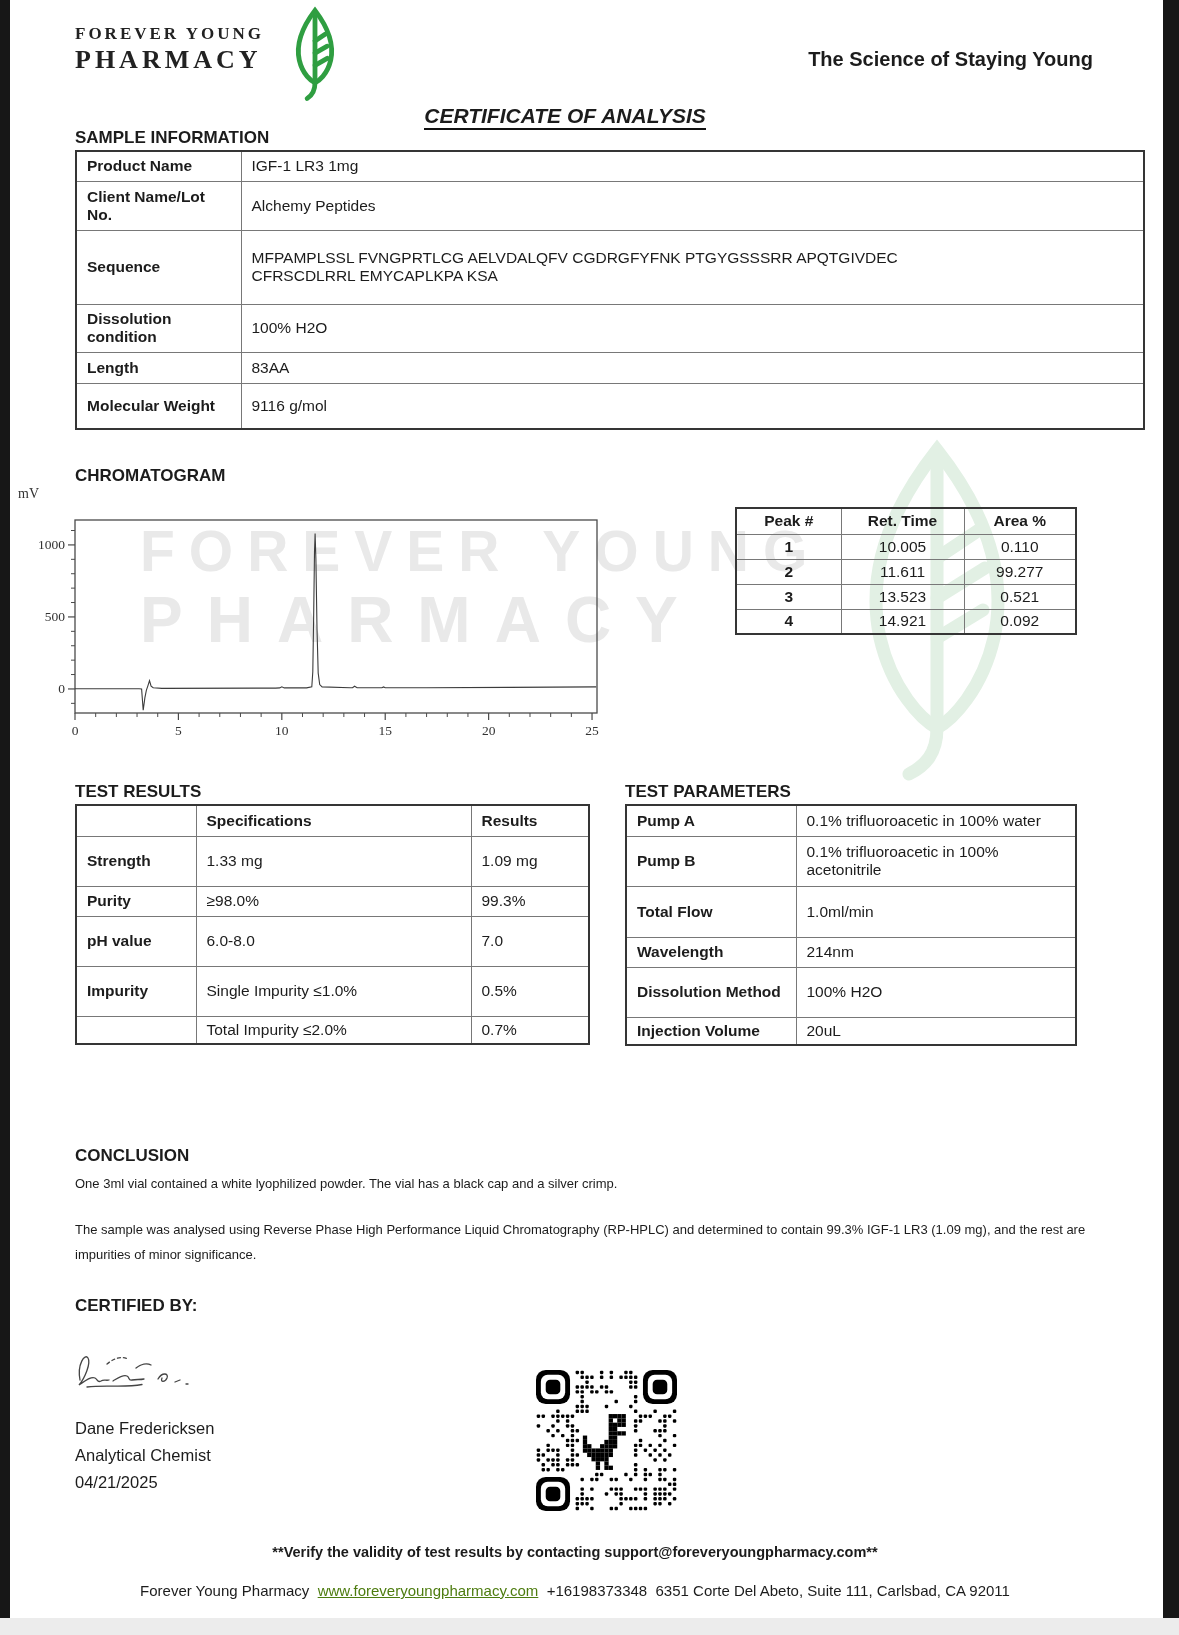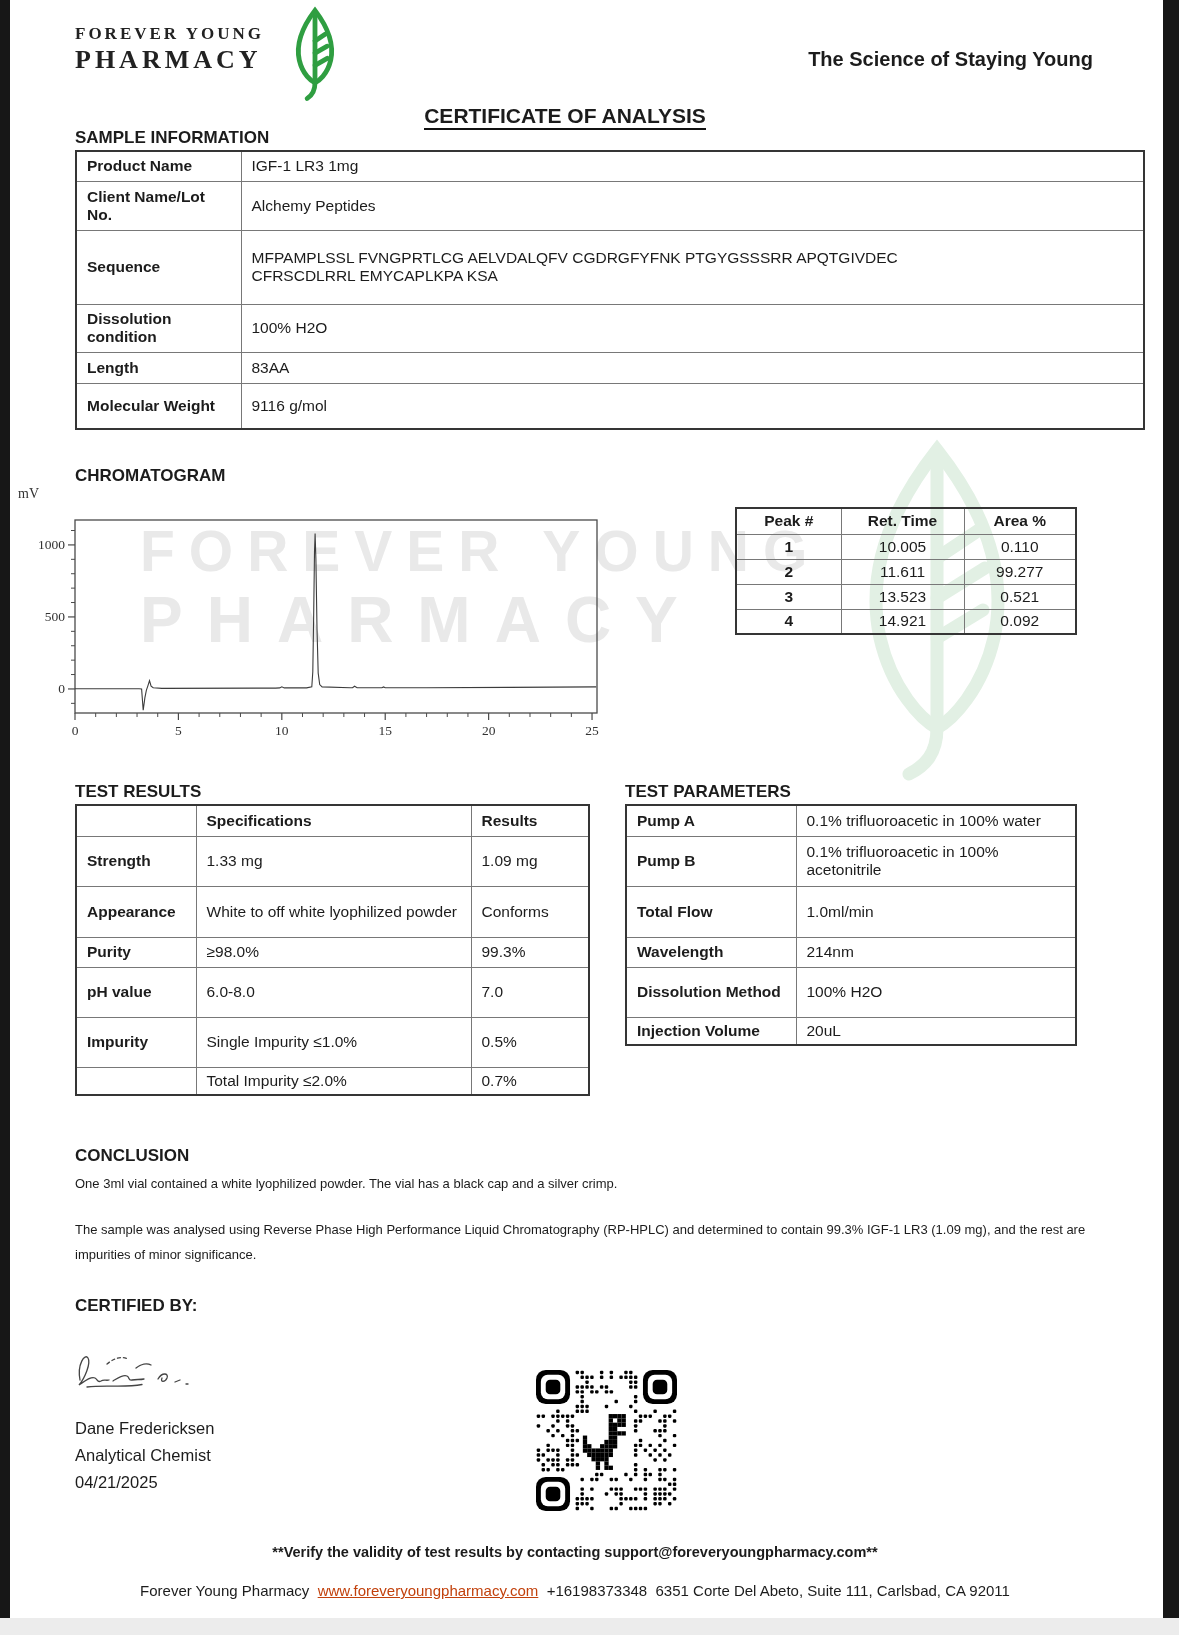--- a/index.html
+++ b/index.html
@@ -4,40 +4,40 @@
 <style>
   html,body{margin:0;padding:0;}
   body{background:#171717;font-family:"Liberation Sans",sans-serif;color:#1c1c1c;}
   .viewport{position:relative;width:1179px;height:1635px;overflow:hidden;background:#171717;}
   .page{position:absolute;left:10px;top:0;width:1153px;height:1622px;background:#ffffff;}
   .abs{position:absolute;}
   
   .brand1{font-family:"Liberation Serif",serif;font-weight:700;font-size:17px;letter-spacing:3px;color:#222;}
   .brand2{font-family:"Liberation Serif",serif;font-weight:700;font-size:26px;letter-spacing:4px;color:#222;margin-top:1px;}
   .tagline{font-size:20px;font-weight:700;}
-  .doc-title{font-size:21px;font-weight:700;text-align:center;}
+  .doc-title{font-size:21px;font-weight:700;text-align:center;font-style:italic;}
   .doc-title span{border-bottom:2.5px solid #111;padding-bottom:1px;}
   .section-h{font-size:17px;font-weight:700;}
   
   table{border-collapse:collapse;background:transparent;table-layout:fixed;}
   .dtable{border:2px solid #353535;}
   .dtable td{border:1px solid #787878;padding:2px 10px;font-size:15.5px;vertical-align:middle;background:transparent;}
   .dtable td.lbl{font-weight:700;}
   .peak td{text-align:center;padding:1px 4px;}
   .peak tr.hd td{font-weight:700;}
   
   .wm-text{color:#e9e9e9;font-weight:700;line-height:1.02;white-space:nowrap;}
   .wm1{font-size:57px;letter-spacing:14px;}
   .wm2{font-size:64px;letter-spacing:24px;margin-top:8px;}
   .axis-label{font-family:"Liberation Serif",serif;font-size:14px;color:#333;}
   .body-text{font-size:13px;line-height:24.5px;}
   .sig-name{font-size:16.5px;line-height:20px;}
   .verify{font-size:14.5px;font-weight:700;text-align:center;}
   .footer-line{font-size:15px;text-align:center;white-space:nowrap;}
-  .footer-line a{color:#c2410c;text-decoration:underline;}
+  .footer-line a{color:#4d7c0f;text-decoration:underline;}
   .strip{position:absolute;left:0;top:1618px;width:1179px;height:17px;background:#ececec;}
   .z1{z-index:1}.z2{z-index:2;position:absolute;}
 </style>
 </head>
 <body>
 
 <div class="viewport">
   <div class="page">
 
     <div class="abs wm-text z1" style="left:130px;top:522px;">
@@ -205,25 +205,20 @@
       <tbody>
           <tr style="height:31px">
         <td></td>
         <td class="lbl">Specifications</td>
         <td class="lbl">Results</td>
       </tr>
       <tr style="height:50px">
             <td class="lbl">Strength</td>
             <td>1.33 mg</td>
             <td>1.09 mg</td>
-          </tr>
-      <tr style="height:51px">
-            <td class="lbl">Appearance</td>
-            <td>White to off white lyophilized powder</td>
-            <td>Conforms</td>
           </tr>
       <tr style="height:30px">
             <td class="lbl">Purity</td>
             <td>≥98.0%</td>
             <td>99.3%</td>
           </tr>
       <tr style="height:50px">
             <td class="lbl">pH value</td>
             <td>6.0-8.0</td>
             <td>7.0</td>

